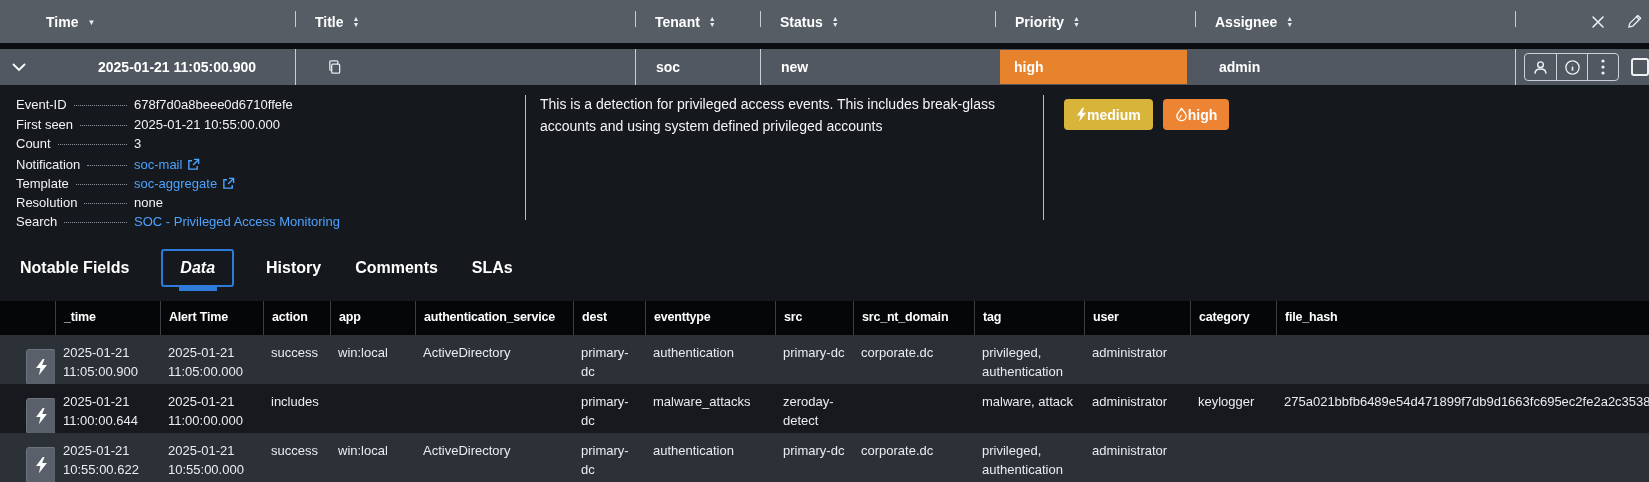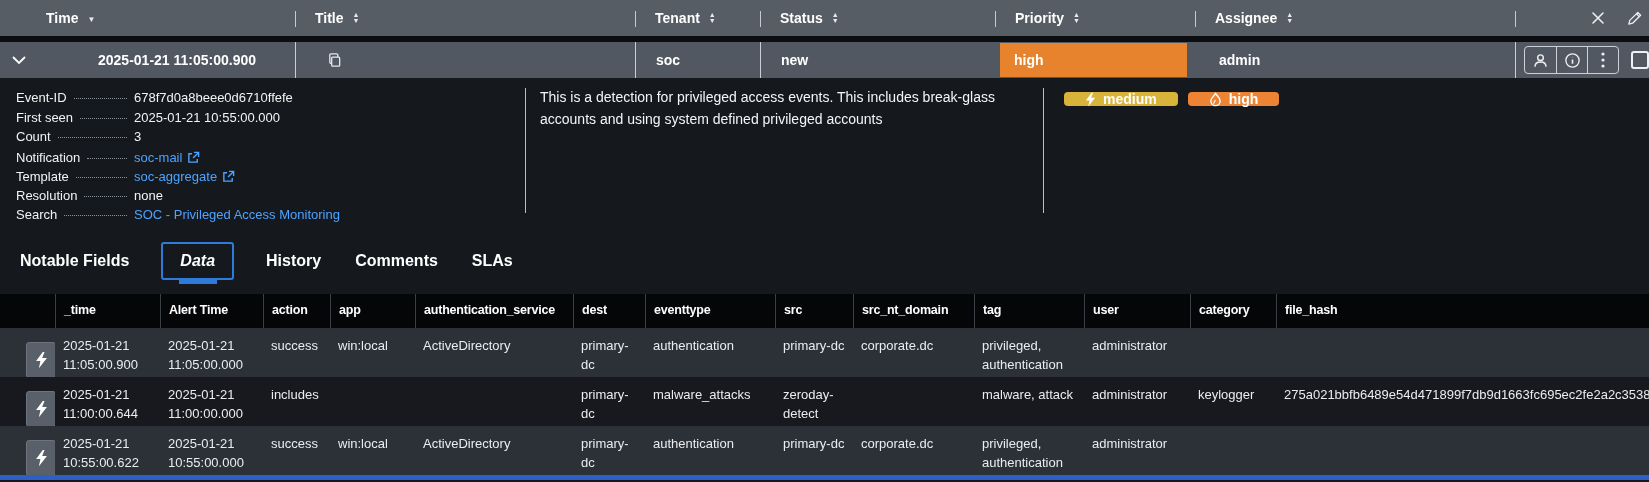--- a/index.html
+++ b/index.html
@@ -2,21 +2,21 @@
 <html><head>
 <meta charset="utf-8">
 <style>
   * { margin:0; padding:0; box-sizing:border-box; }
   html,body { background:#0c0e11; }
   body { font-family:"Liberation Sans","DejaVu Sans",sans-serif; }
   .app { position:relative; width:1649px; height:482px; overflow:hidden; background:#15181c; color:#fff; }
 
   
   .gh { display:grid; grid-template-columns:38px 257px 340px 125px 235px 200px 320px 134px;
-        height:36px; background:#565d65; align-items:center;text-align:right; }
+        height:43px; background:#565d65; align-items:center;text-align:right; }
   .gh-cell { position:relative; height:100%; display:flex; align-items:center; gap:9px;
              font-size:14px; font-weight:700; color:#fff; padding-left:20px; }
   .gh-cell.c-time { padding-left:8px; }
   .gh-cell.hdiv::before { content:""; position:absolute; left:0; top:11px; height:16px; width:1px; background:#c6cad1; }
   .caret { font-size:8px; color:#e8eaee; transform:translateY(1px); }
   .sort { display:inline-flex; flex-direction:column; line-height:6px; font-size:7px; color:#e8eaee; }
   .gh-actions { justify-content:flex-start; padding-left:75px; gap:20px; }
   .hicon { display:inline-flex; cursor:pointer; }
 
   .gap { height:6px; background:#0b0d10; }
@@ -46,21 +46,21 @@
   .fl-left { display:flex; align-items:baseline; width:118px; flex:none; }
   .fl-label { flex:none; }
   .fl-leader { flex:1 1 auto; border-bottom:1px dotted #8d939b; margin:0 7px; transform:translateY(-3px); min-width:10px; }
   .fl-value { white-space:nowrap; }
   .link { color:#4da3ff; cursor:pointer; }
   .ext-ic { display:inline-block; margin-left:5px; transform:translateY(2px); }
   .vdiv { position:absolute; width:1px; top:10px; height:125px; background:#b9bec6; }
   .vdiv1 { left:525px; } .vdiv2 { left:1043px; }
   .desc { position:absolute; left:540px; top:8px; width:505px; font-size:14px; line-height:22px; color:#f4f5f7; }
   .badges { position:absolute; left:1064px; top:14px; display:flex; gap:10px; }
-  .badge { height:14px; padding:0 21px; border-radius:4px; display:flex; align-items:center; gap:7px;
+  .badge { height:31px; padding:0 12px; border-radius:4px; display:flex; align-items:center; 
            font-size:14px; font-weight:700; color:#fff; cursor:default; }
   .badge-medium { background:#d9b43a; }
   .badge-high { background:#ec8434; }
 
   .tabs { position:absolute; left:18px; top:164px; display:flex; align-items:center; gap:30px; }
   .tab { font-size:16px; font-weight:700; color:#fff; padding:9px 2px; cursor:pointer; white-space:nowrap; }
   .tab.active { padding:8px 17px; border:2px solid #2f7bd9; border-radius:3px; position:relative;font-style:italic; }
   .tab.active::after { content:""; position:absolute; left:50%; transform:translateX(-50%);
                        bottom:-6px; width:38px; height:4px; background:#2f7bd9; }
 

